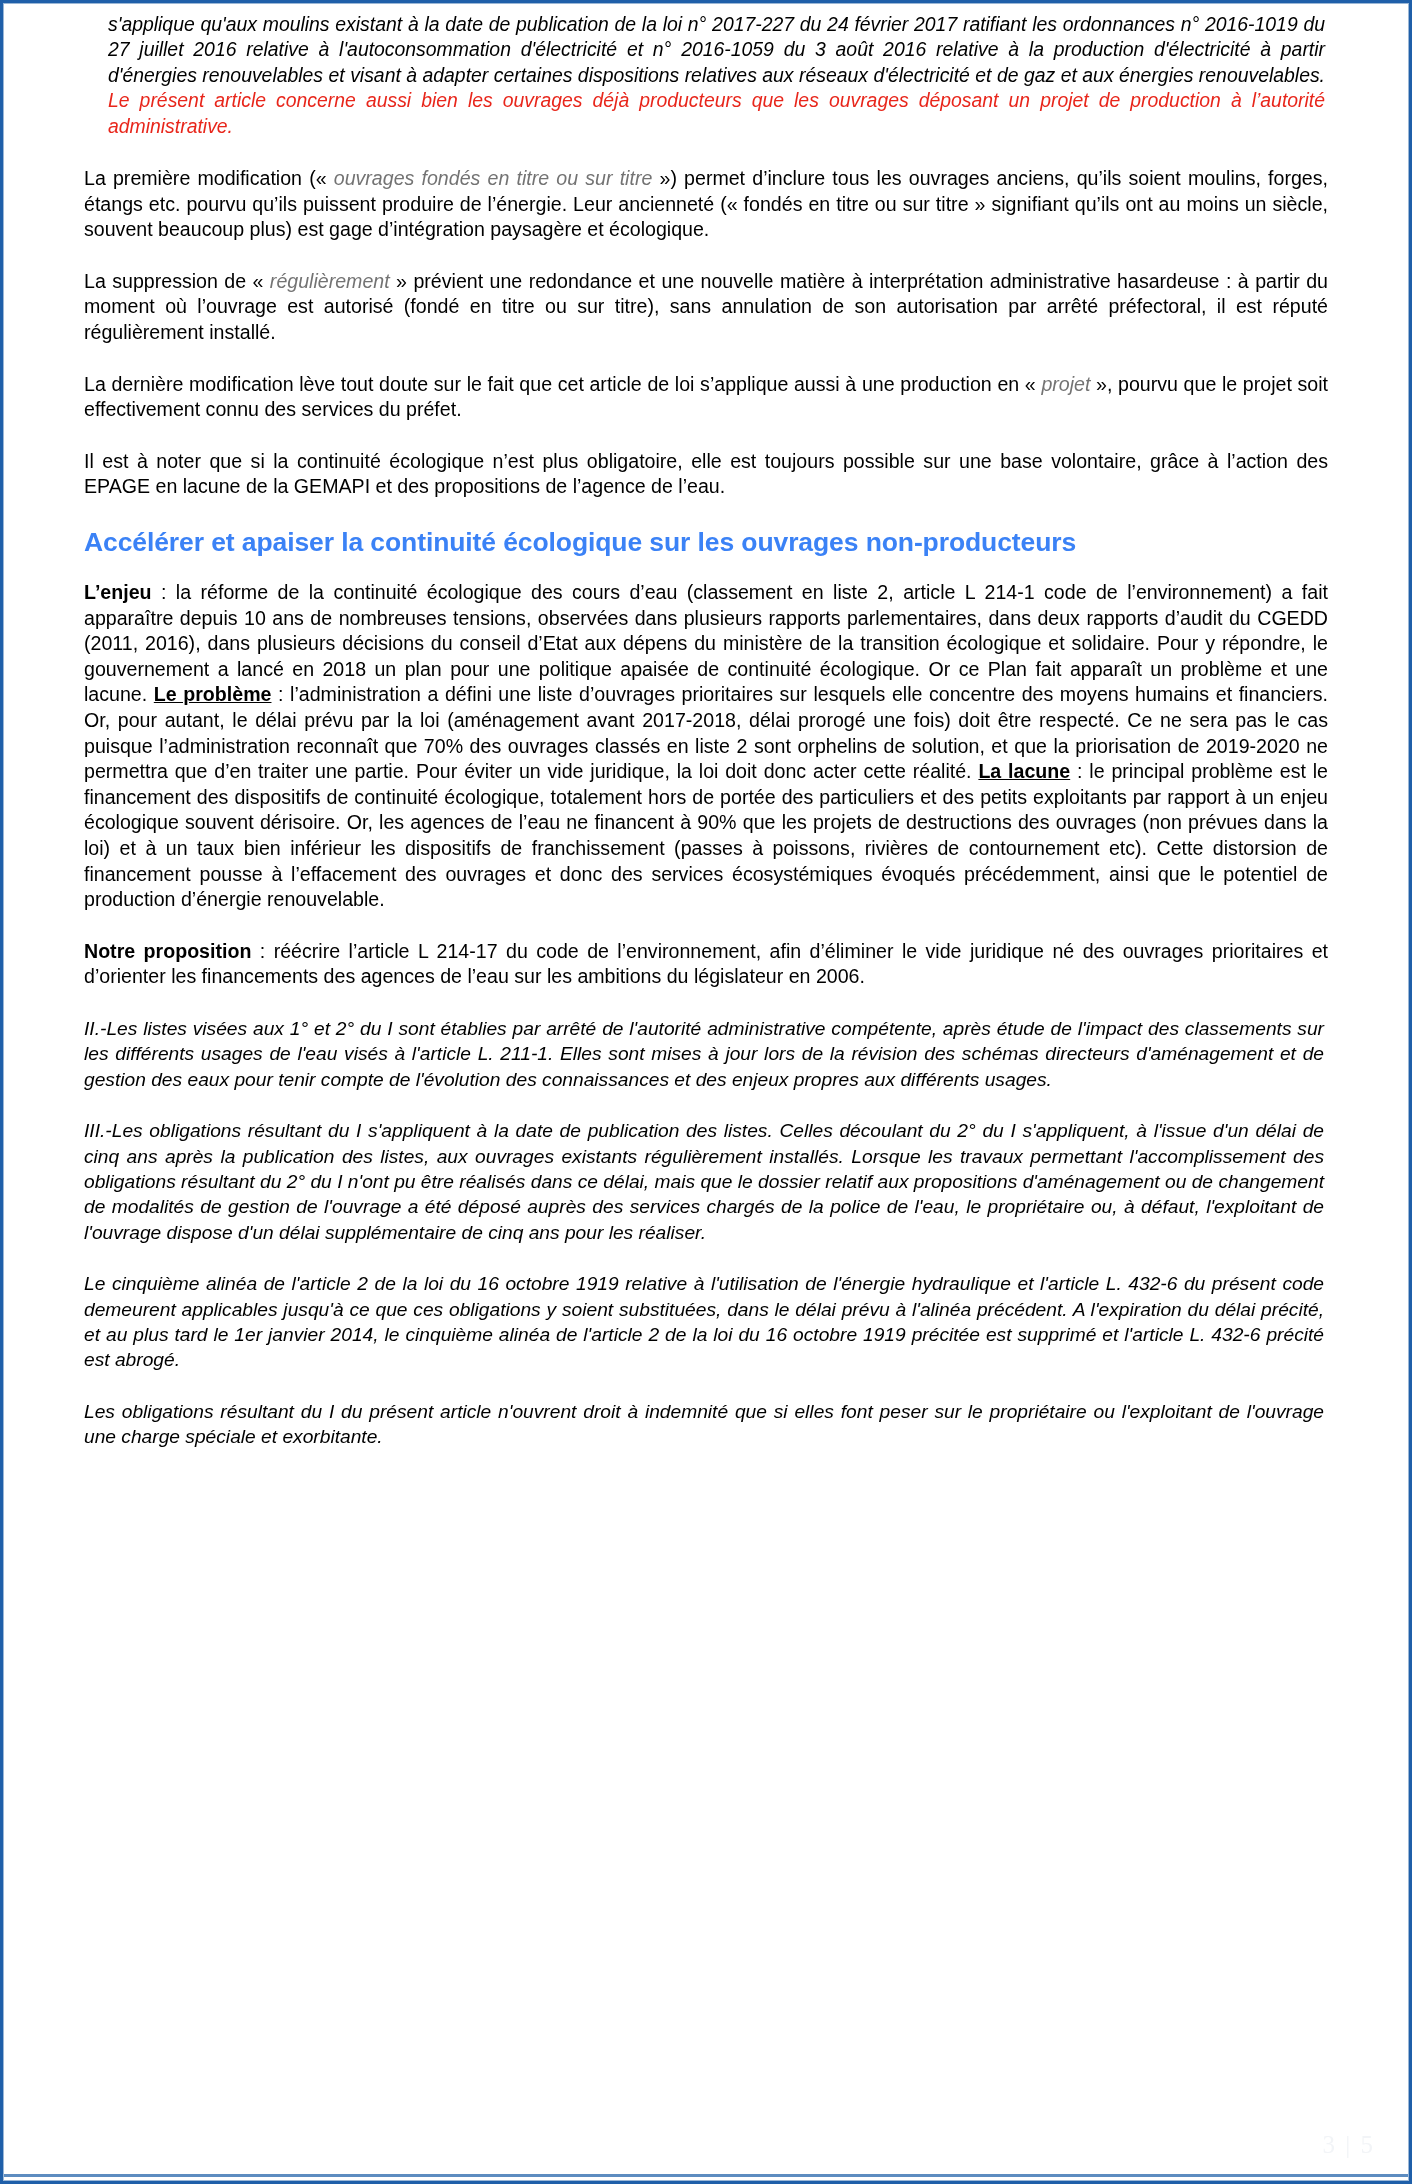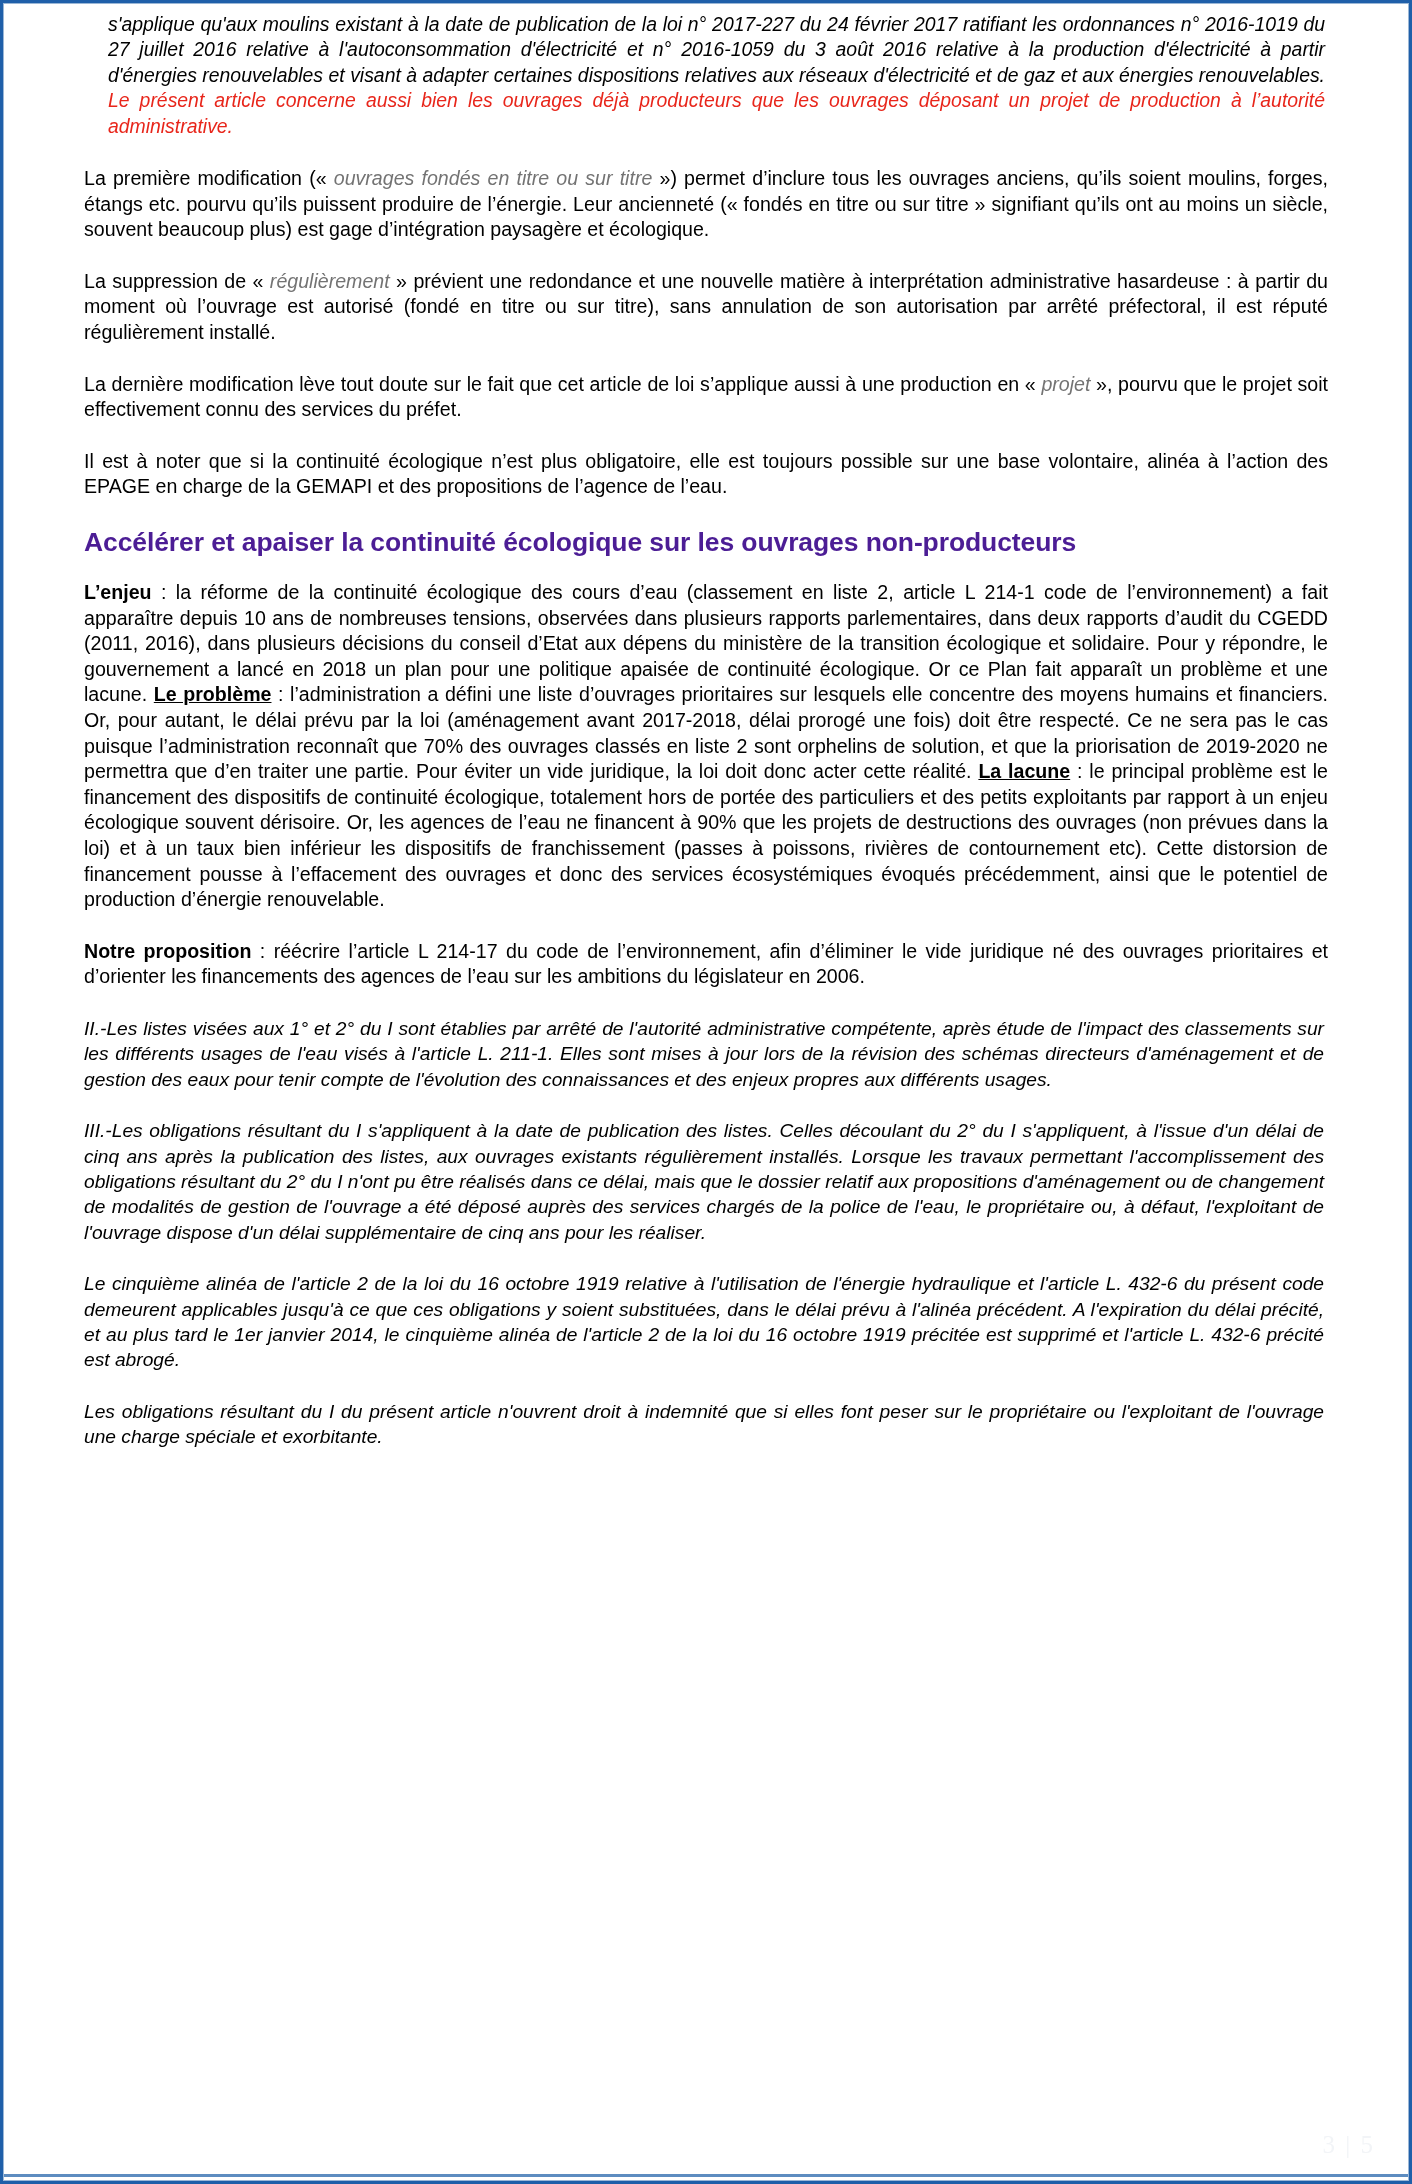--- a/index.html
+++ b/index.html
@@ -45,21 +45,21 @@
   }
   .red{color:#e8261b;}
   .hl-red{color:#737373;font-style:italic;}
   .b{font-weight:bold;}
   .bu{font-weight:bold;text-decoration:underline;}
   h2.section-title{
     margin:10px 0 22px 0;
     font-size:26.5px;
     line-height:32px;
     font-weight:bold;
-    color:#4c1d95;
+    color:#3b82f6;
     letter-spacing:-0.1px;
     text-align:left;
   }
   .sub-block{
     font-style:italic;
     font-size:19.2px;
     line-height:25.4px;
     text-align:justify;
     margin-bottom:26px;
     padding-right:4px;
@@ -95,21 +95,21 @@
   <div class="page-inner">
 
     <p class="quote-top"><span>s'applique qu'aux moulins existant à la date de publication de la loi n° 2017-227 du 24 février 2017 ratifiant les ordonnances n° 2016-1019 du 27 juillet 2016 relative à l'autoconsommation d'électricité et n° 2016-1059 du 3 août 2016 relative à la production d'électricité à partir d'énergies renouvelables et visant à adapter certaines dispositions relatives aux réseaux d'électricité et de gaz et aux énergies renouvelables. </span><span class="red">Le présent article concerne aussi bien les ouvrages déjà producteurs que les ouvrages déposant un projet de production à l’autorité administrative.</span></p>
 
     <p class="blk"><span>La première modification (« </span><span class="hl-red">ouvrages fondés en titre ou sur titre</span><span> ») permet d’inclure tous les ouvrages anciens, qu’ils soient moulins, forges, étangs etc. pourvu qu’ils puissent produire de l’énergie. Leur ancienneté (« fondés en titre ou sur titre » signifiant qu’ils ont au moins un siècle, souvent beaucoup plus) est gage d’intégration paysagère et écologique.</span></p>
 
     <p class="blk"><span>La suppression de « </span><span class="hl-red">régulièrement</span><span> » prévient une redondance et une nouvelle matière à interprétation administrative hasardeuse : à partir du moment où l’ouvrage est autorisé (fondé en titre ou sur titre), sans annulation de son autorisation par arrêté préfectoral, il est réputé régulièrement installé.</span></p>
 
     <p class="blk"><span>La dernière modification lève tout doute sur le fait que cet article de loi s’applique aussi à une production en « </span><span class="hl-red">projet</span><span> », pourvu que le projet soit effectivement connu des services du préfet.</span></p>
 
-    <p class="blk">Il est à noter que si la continuité écologique n’est plus obligatoire, elle est toujours possible sur une base volontaire, alinéa à l’action des EPAGE en charge de la GEMAPI et des propositions de l’agence de l’eau.</p>
+    <p class="blk">Il est à noter que si la continuité écologique n’est plus obligatoire, elle est toujours possible sur une base volontaire, grâce à l’action des EPAGE en lacune de la GEMAPI et des propositions de l’agence de l’eau.</p>
 
     <h2 class="section-title">Accélérer et apaiser la continuité écologique sur les ouvrages non-producteurs</h2>
 
     <p class="blk"><span class="b">L’enjeu</span><span> : la réforme de la continuité écologique des cours d’eau (classement en liste 2, article L 214-1 code de l’environnement) a fait apparaître depuis 10 ans de nombreuses tensions, observées dans plusieurs rapports parlementaires, dans deux rapports d’audit du CGEDD (2011, 2016), dans plusieurs décisions du conseil d’Etat aux dépens du ministère de la transition écologique et solidaire. Pour y répondre, le gouvernement a lancé en 2018 un plan pour une politique apaisée de continuité écologique. Or ce Plan fait apparaît un problème et une lacune. </span><span class="bu">Le problème</span><span> : l’administration a défini une liste d’ouvrages prioritaires sur lesquels elle concentre des moyens humains et financiers. Or, pour autant, le délai prévu par la loi (aménagement avant 2017-2018, délai prorogé une fois) doit être respecté. Ce ne sera pas le cas puisque l’administration reconnaît que 70% des ouvrages classés en liste 2 sont orphelins de solution, et que la priorisation de 2019-2020 ne permettra que d’en traiter une partie. Pour éviter un vide juridique, la loi doit donc acter cette réalité. </span><span class="bu">La lacune</span><span> : le principal problème est le financement des dispositifs de continuité écologique, totalement hors de portée des particuliers et des petits exploitants par rapport à un enjeu écologique souvent dérisoire. Or, les agences de l’eau ne financent à 90% que les projets de destructions des ouvrages (non prévues dans la loi) et à un taux bien inférieur les dispositifs de franchissement (passes à poissons, rivières de contournement etc). Cette distorsion de financement pousse à l’effacement des ouvrages et donc des services écosystémiques évoqués précédemment, ainsi que le potentiel de production d’énergie renouvelable.</span></p>
 
     <p class="blk"><span class="b">Notre proposition</span><span> : réécrire l’article L 214-17 du code de l’environnement, afin d’éliminer le vide juridique né des ouvrages prioritaires et d’orienter les financements des agences de l’eau sur les ambitions du législateur en 2006.</span></p>
 
 
 
     <p class="sub-block">II.-Les listes visées aux 1° et 2° du I sont établies par arrêté de l'autorité administrative compétente, après étude de l'impact des classements sur les différents usages de l'eau visés à l'article L. 211-1. Elles sont mises à jour lors de la révision des schémas directeurs d'aménagement et de gestion des eaux pour tenir compte de l'évolution des connaissances et des enjeux propres aux différents usages.</p>

